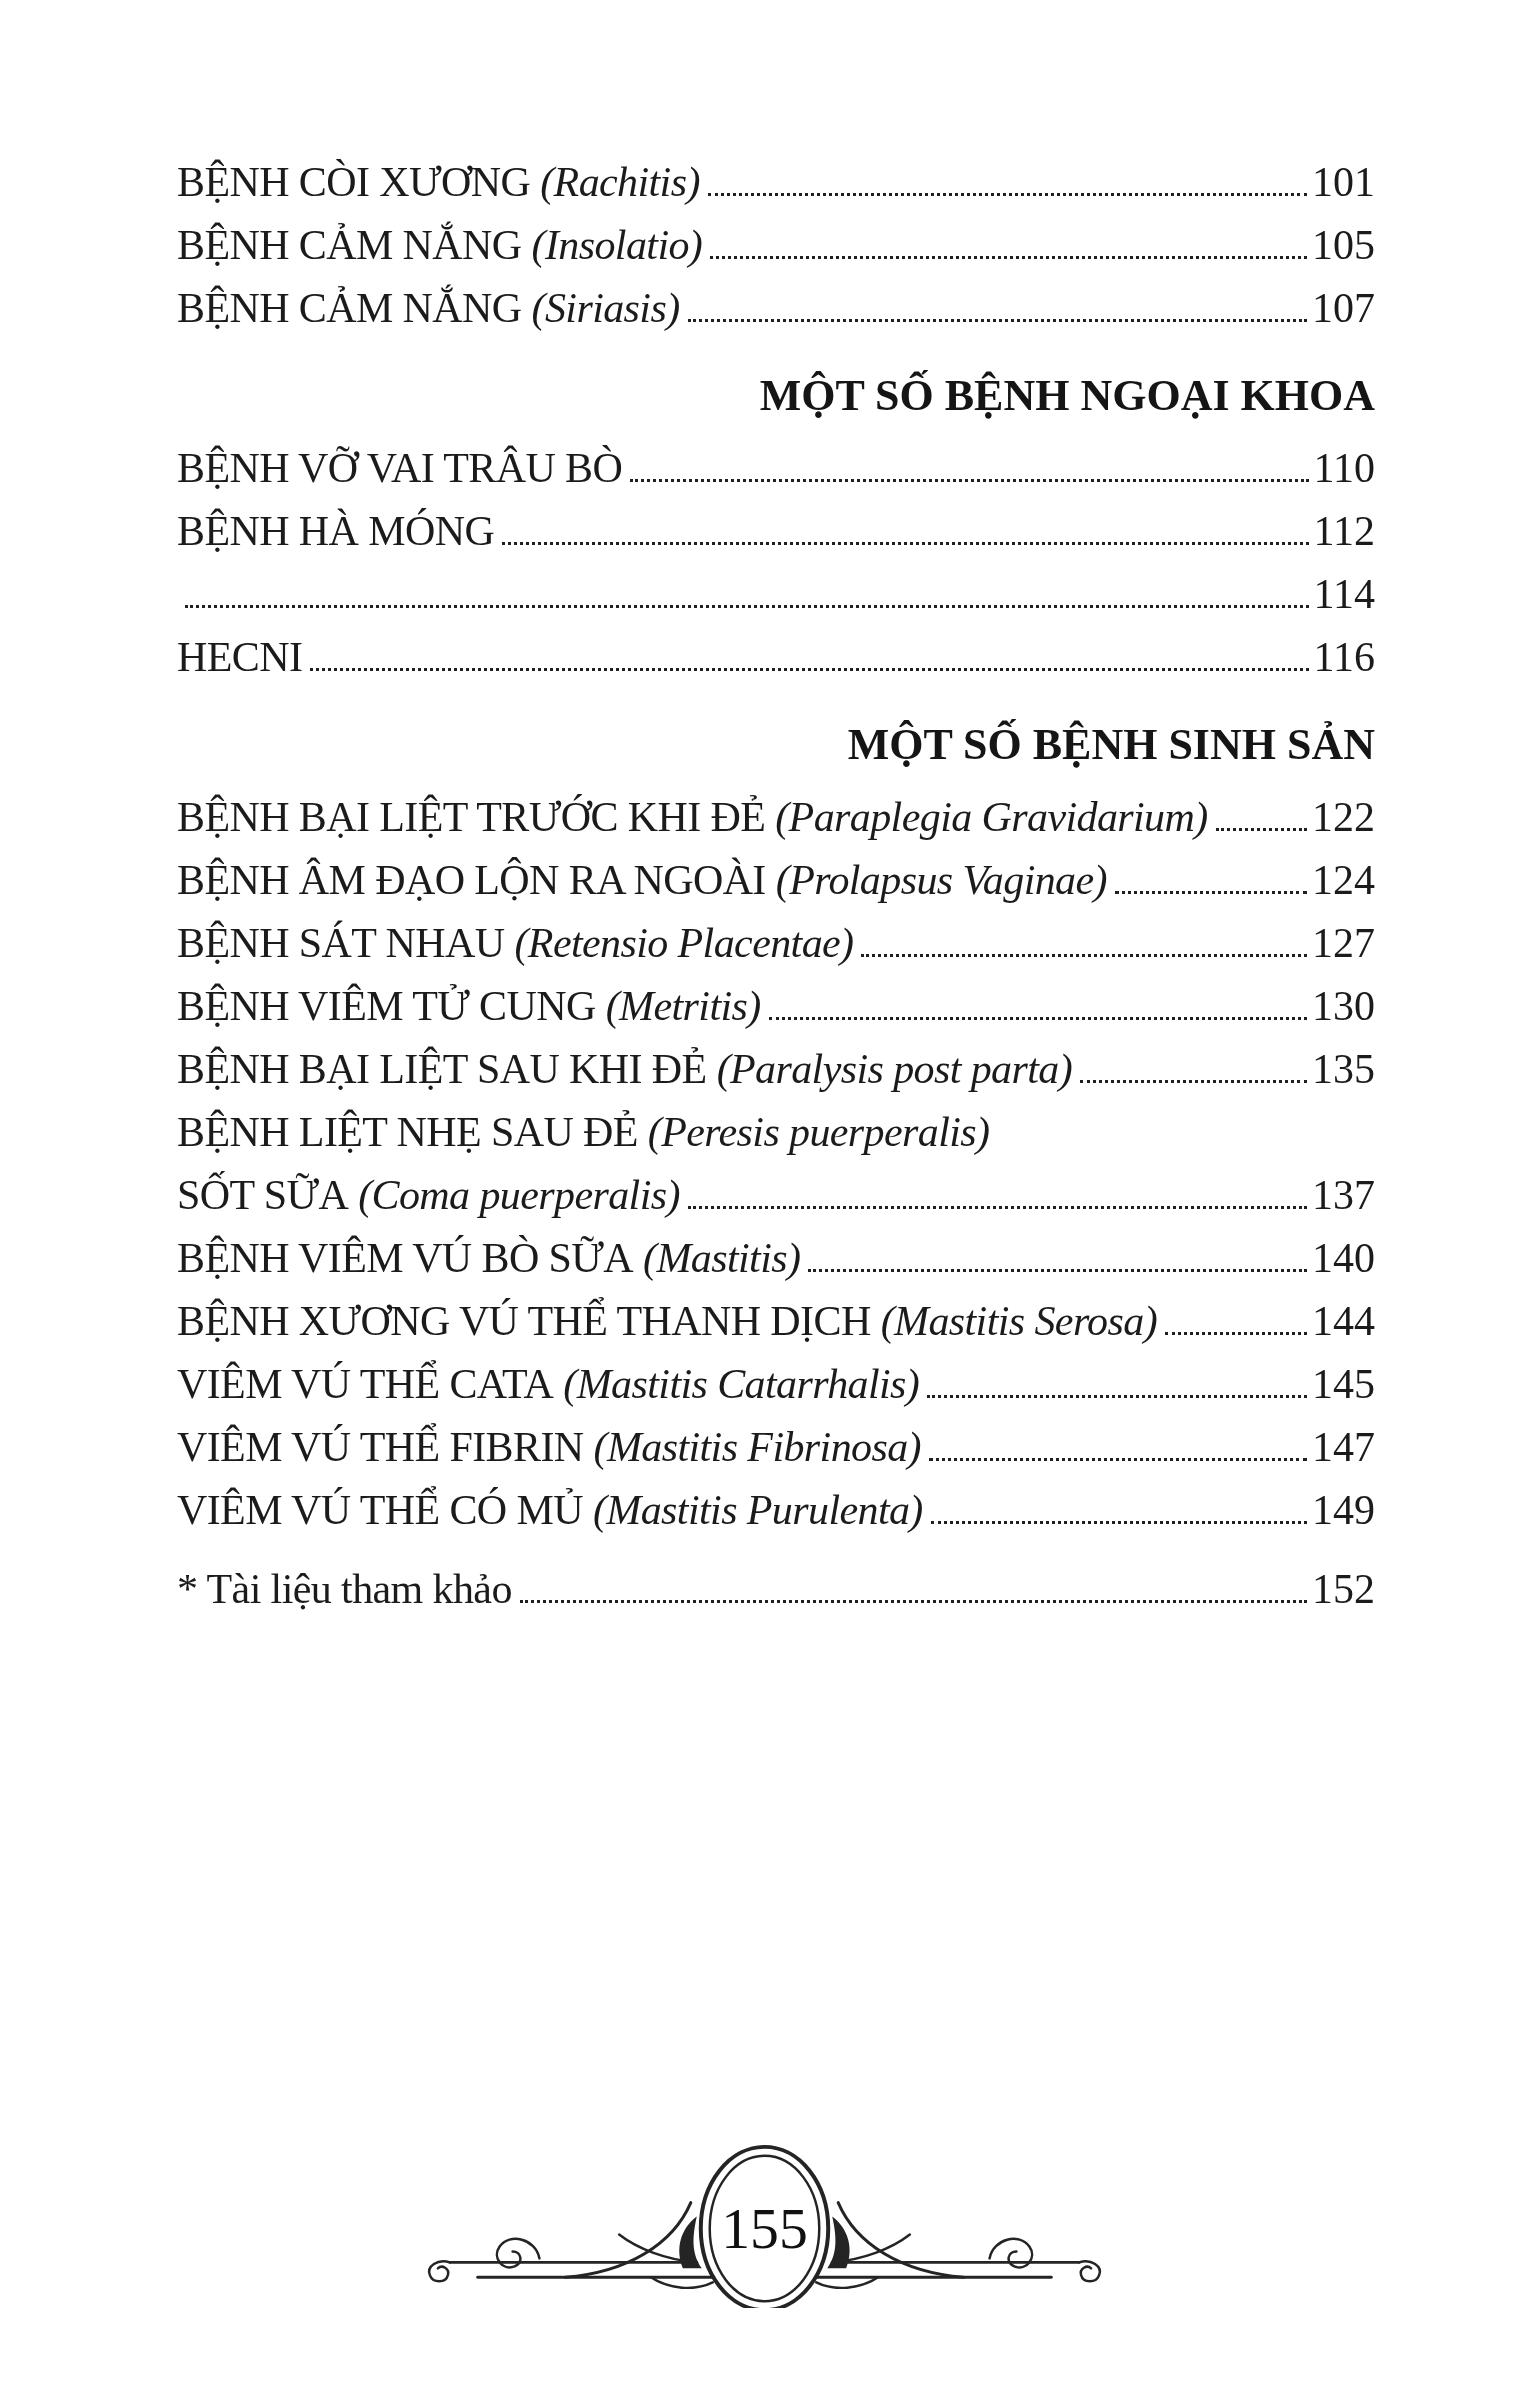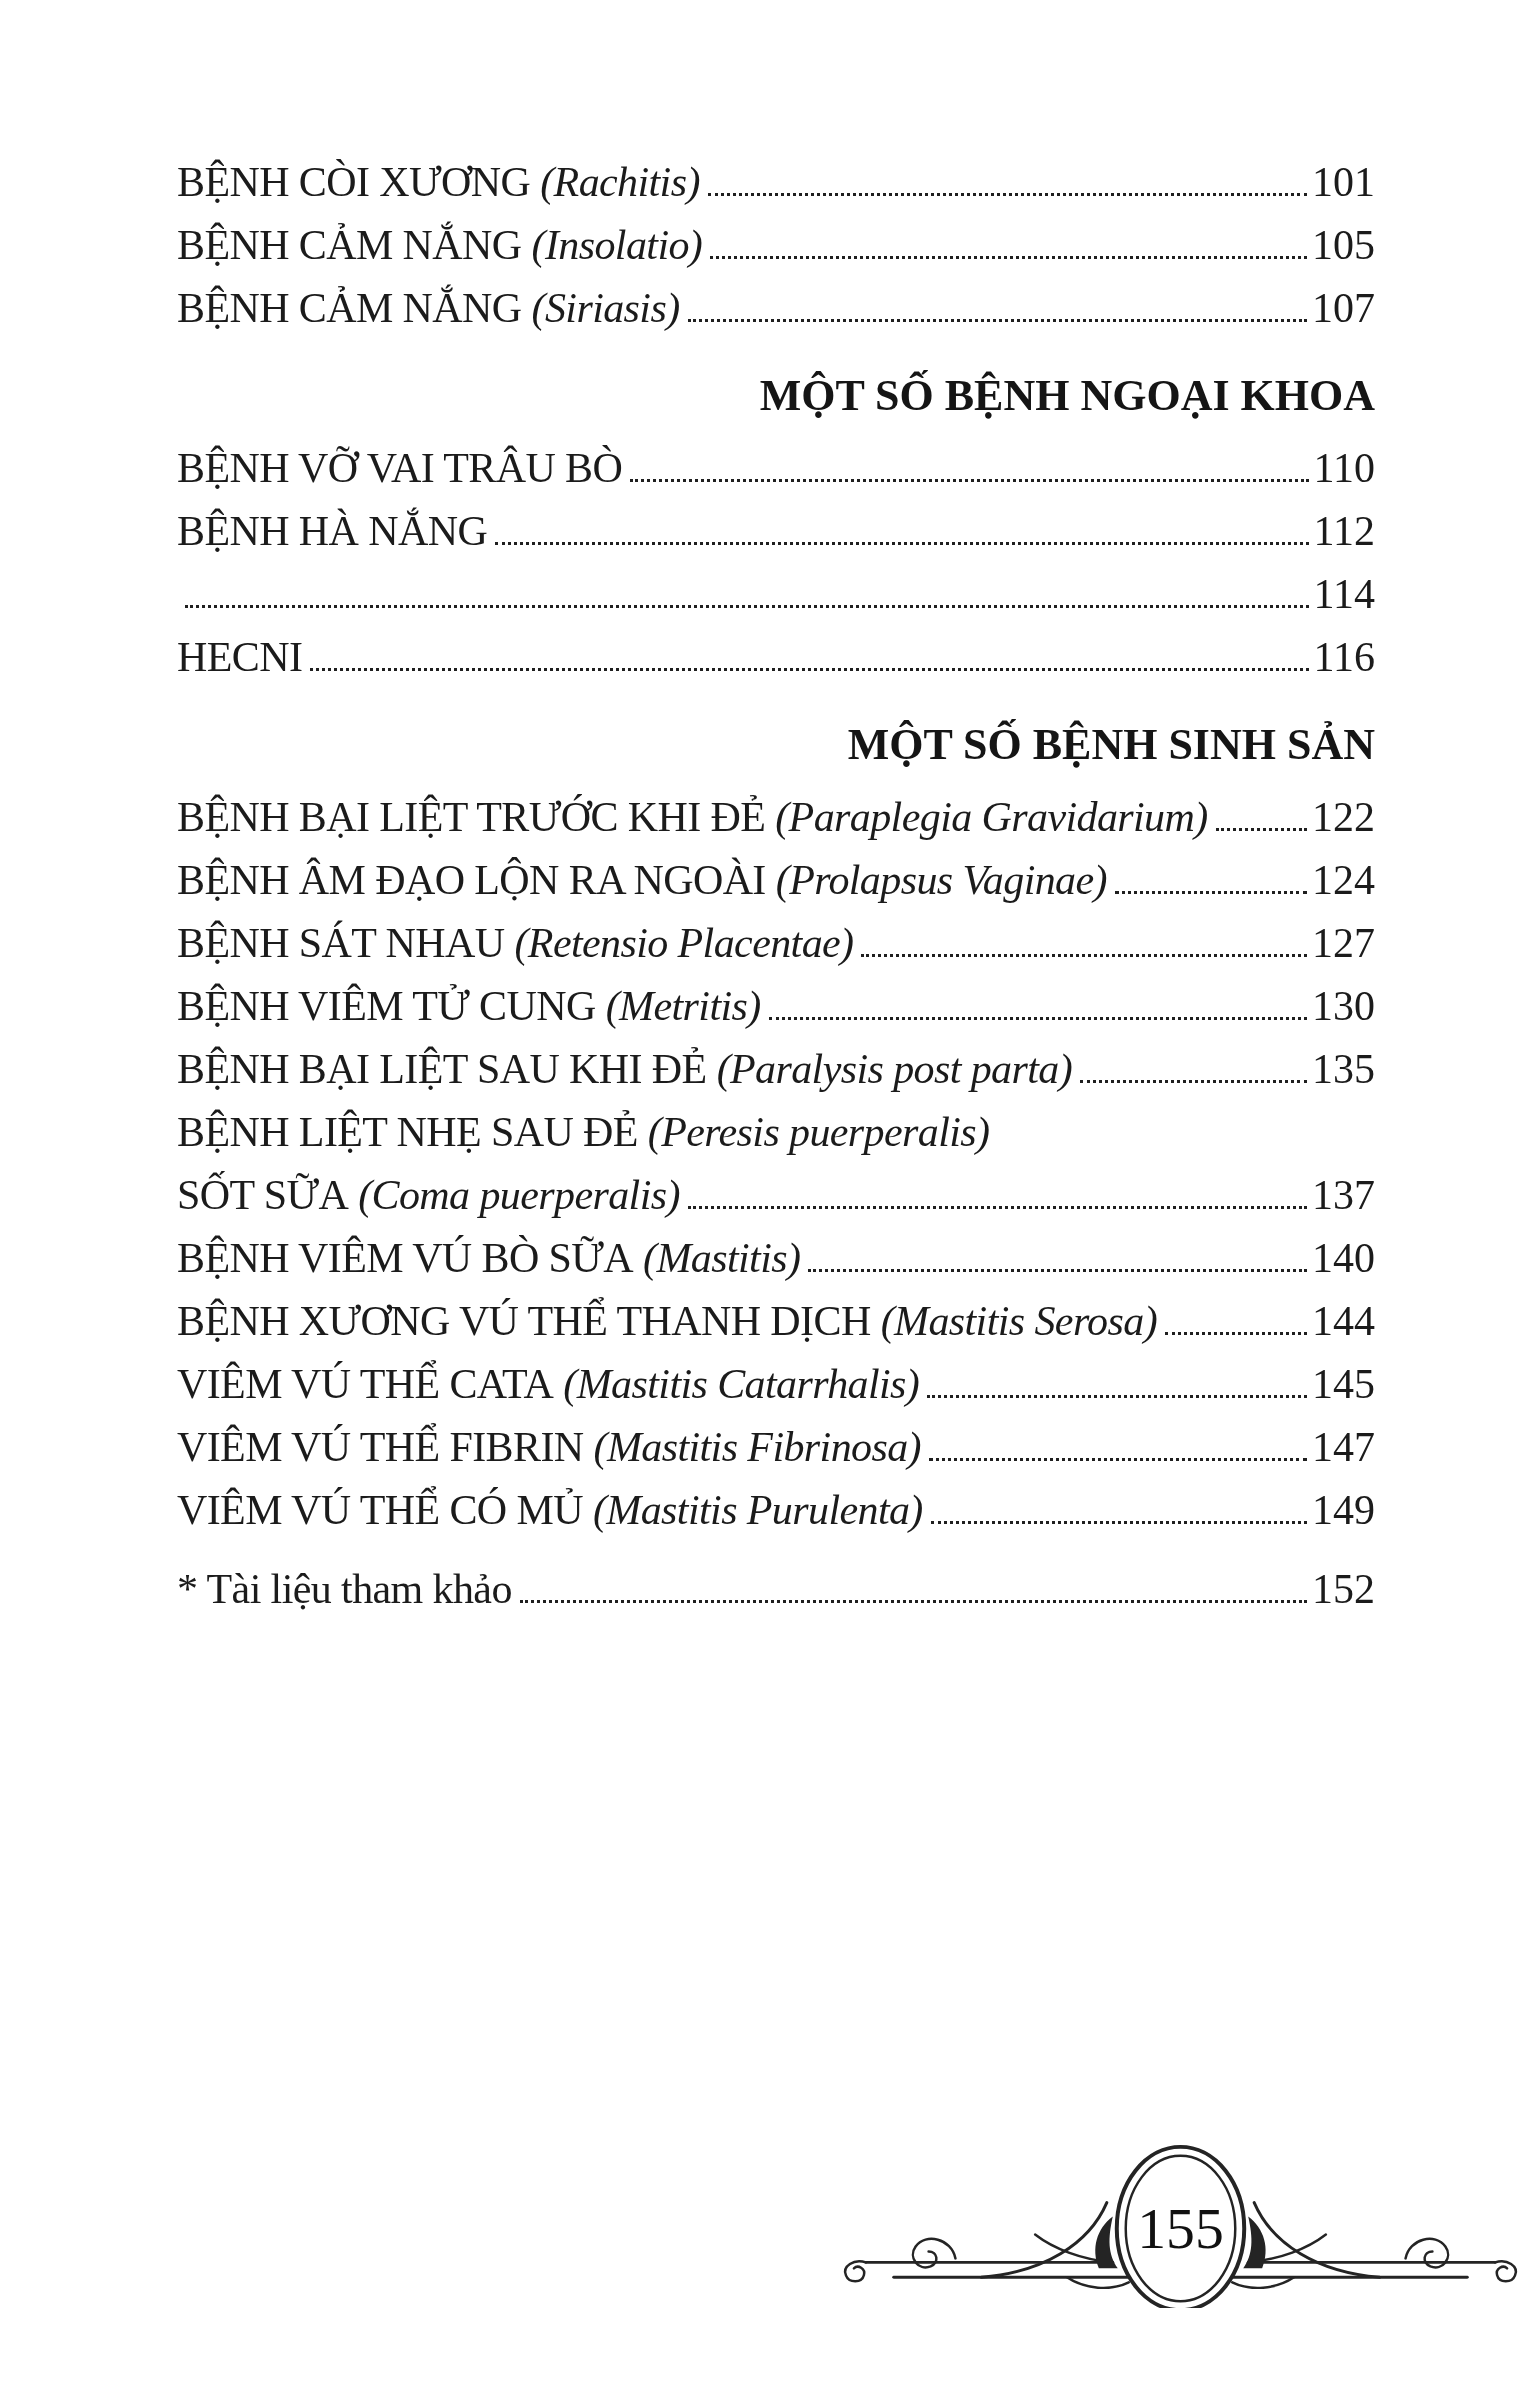--- a/index.html
+++ b/index.html
@@ -48,21 +48,21 @@
     margin: 0 5px 1px 8px;
     border-bottom: 3px dotted #1f1f1f;
   }
   .pg { letter-spacing: 0; }
   .page-footer {
     position: absolute;
     top: 2117px;
     left: 0;
     right: 0;
     display: flex;
-    justify-content: flex-end;
+    justify-content: center;
   }
   .ornament text { font-family: "Liberation Serif", "DejaVu Serif", serif; }
 </style>
 </head>
 <body>
 
 <div class="page">
 
   <main class="toc" id="toc-root">
       <section class="toc-section">
@@ -91,21 +91,21 @@
       <section class="toc-section">
     <h2 class="section-heading">MỘT SỐ BỆNH NGOẠI KHOA</h2>
     <div class="entries">
           <div class="toc-row">
     <span class="toc-title">BỆNH VỠ VAI TRÂU BÒ</span>
 
     <span class="leader"></span>
     <span class="pg">110</span>
   </div>
           <div class="toc-row">
-    <span class="toc-title">BỆNH HÀ NẮNG</span>
+    <span class="toc-title">BỆNH HÀ MÓNG</span>
 
     <span class="leader"></span>
     <span class="pg">112</span>
   </div>
           <div class="toc-row">
 
     <span class="leader"></span>
     <span class="pg">114</span>
   </div>
           <div class="toc-row">

